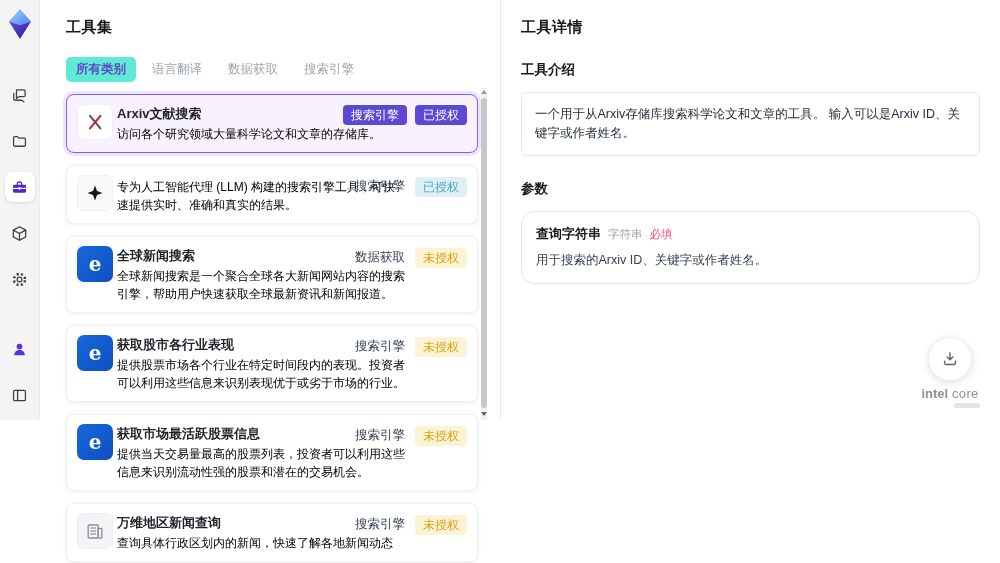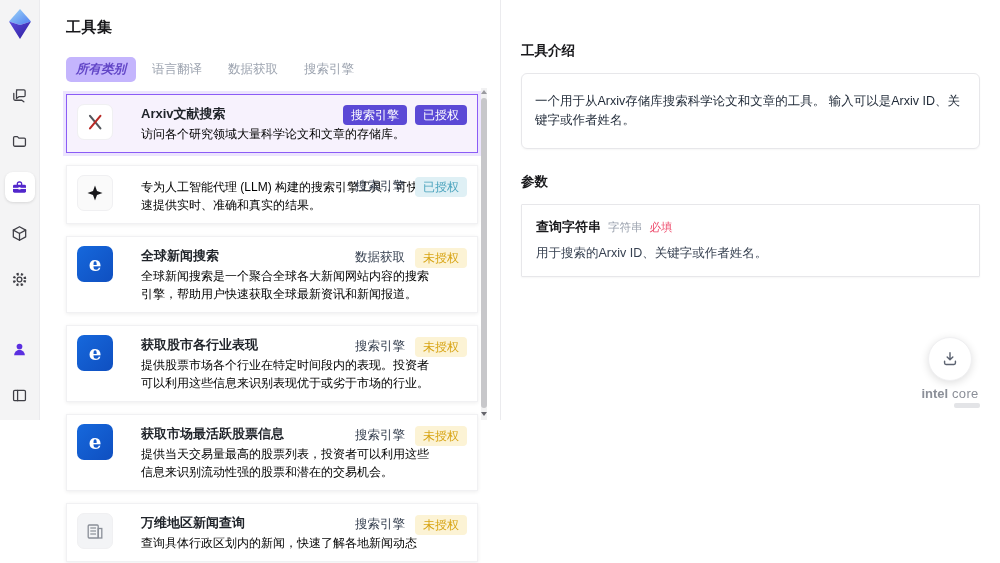--- a/index.html
+++ b/index.html
@@ -16,25 +16,25 @@
   .rail-btn svg { width:19px; height:19px; }
   .rail-btn.active { background:#fff; box-shadow:0 1px 3px rgba(0,0,0,.12); }
   .rail-spacer { flex:1; }
   .stroke-ic { fill:none; stroke:#3f3f46; stroke-width:1.6; stroke-linecap:round; stroke-linejoin:round; }
 
   
   .main { width:460px; flex-shrink:0; padding:18px 0 0 26px; position:relative; }
   .panel-title { font-size:15px; font-weight:bold; letter-spacing:.5px; }
   .tabs { display:flex; gap:6px; margin-top:20px; }
   .tab { font-size:12.5px; color:#9ca3af; padding:4px 10px; border-radius:5px; cursor:pointer; white-space:nowrap; }
-  .tab.active { color:#6246c7; background:#c4b5fd; font-weight:bold;font-style:italic; }
+  .tab.active { color:#6246c7; background:#5eead4; font-weight:bold; }
 
   .list { margin-top:12px; width:412px; }
-  .card { position:relative; display:flex; gap:28px; width:412px; padding:9px 10px;
-    background:#fff; border:1px solid #f1f1f3; border-radius:0; margin-bottom:12px;
+  .card { position:relative; display:flex; gap:4px; width:412px; padding:9px 10px;
+    background:#fff; border:1px solid #f1f1f3; border-radius:8px; margin-bottom:12px;
     box-shadow:0 1px 4px rgba(0,0,0,.07); cursor:pointer; }
   .card.selected { background:#f7f2fd; border:1px solid #8b5cf6;
     box-shadow:0 0 0 3px rgba(139,92,246,.16); }
   .tool-icon { width:36px; height:36px; border-radius:7px; flex-shrink:0;
     display:flex; align-items:center; justify-content:center; background:#fafafa; border:1px solid #f0f0f2; }
   .tool-icon.blue { background:linear-gradient(135deg,#1668dc,#0f4fc0); border:none;
     color:#fff; font-weight:bold; font-size:20px; font-family:"DejaVu Serif",serif; }
   .tool-icon.plain { background:#fff; }
   .card-body { flex:1; min-width:0; padding-top:1px; }
   .card-name { font-size:13px; font-weight:bold; color:#1f2329; line-height:18px; }
@@ -51,23 +51,23 @@
   .sb-thumb { position:absolute; top:10px; left:0; width:6px; height:310px; background:#c7c7ca; border-radius:3px; }
   .sb-up, .sb-down { position:absolute; left:0; width:0; height:0; border-left:3px solid transparent; border-right:3px solid transparent; }
   .sb-up { top:2px; border-bottom:4px solid #9a9aa0; }
   .sb-down { bottom:4px; border-top:4px solid #64646b; }
 
   
   .detail { flex:1; border-left:1px solid #ebebee; padding:18px 20px 0; position:relative; }
   .detail-title { font-size:15px; font-weight:bold; letter-spacing:.5px; }
   .section-h { font-size:13.5px; font-weight:bold; margin-top:24px; }
   .info-box { margin-top:13px; border:1px solid #e7e7ea; border-radius:6px;
-    padding:18px 13px; font-size:12.5px; color:#1f2937; line-height:19px;
+    padding:12px 13px; font-size:12.5px; color:#1f2937; line-height:19px;
     box-shadow:0 1px 2px rgba(0,0,0,.04); }
-  .param-box { margin-top:13px; border:1px solid #e7e7ea; border-radius:1px;
+  .param-box { margin-top:13px; border:1px solid #e7e7ea; border-radius:14px;
     padding:13px 14px 14px; box-shadow:0 1px 2px rgba(0,0,0,.04); }
   .param-head { display:flex; align-items:baseline; gap:7px; }
   .param-name { font-size:13px; font-weight:bold; color:#18181b; }
   .param-type { font-size:11.5px; color:#9ca3af; }
   .param-req { font-size:11.5px; color:#ee4d6e; }
   .param-desc { margin-top:9px; font-size:12.5px; color:#374151; }
 
   
   .corner { position:absolute; right:20px; bottom:12px; display:flex; flex-direction:column; align-items:center; }
   .fab { width:44px; height:44px; border-radius:50%; background:#fff; border:1px solid #f0f0f2;
@@ -247,20 +247,21 @@
     </div>
 
     <div class="sb">
       <div class="sb-up"></div>
       <div class="sb-thumb"></div>
       <div class="sb-down"></div>
     </div>
   </div>
 
   <div class="detail">
+    <div class="detail-title">工具详情</div>
 
     <div class="section-h">工具介绍</div>
     <div class="info-box">一个用于从Arxiv存储库搜索科学论文和文章的工具。 输入可以是Arxiv ID、关键字或作者姓名。</div>
 
     <div class="section-h">参数</div>
     <div class="param-box">
       <div class="param-head">
         <span class="param-name">查询字符串</span>
         <span class="param-type">字符串</span>
         <span class="param-req">必填</span>

